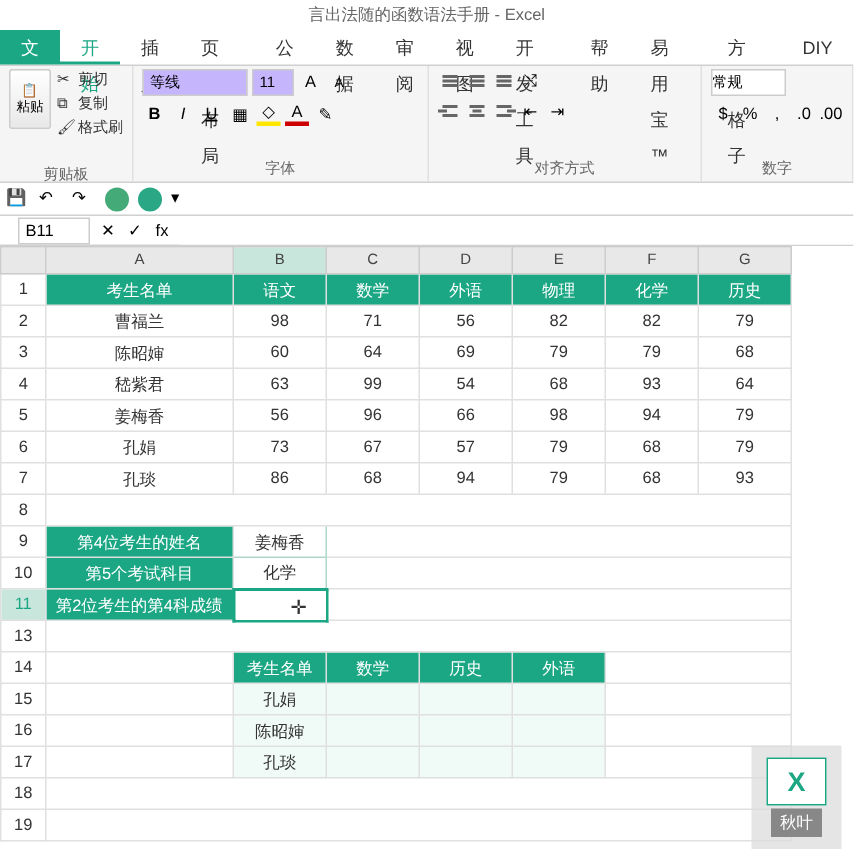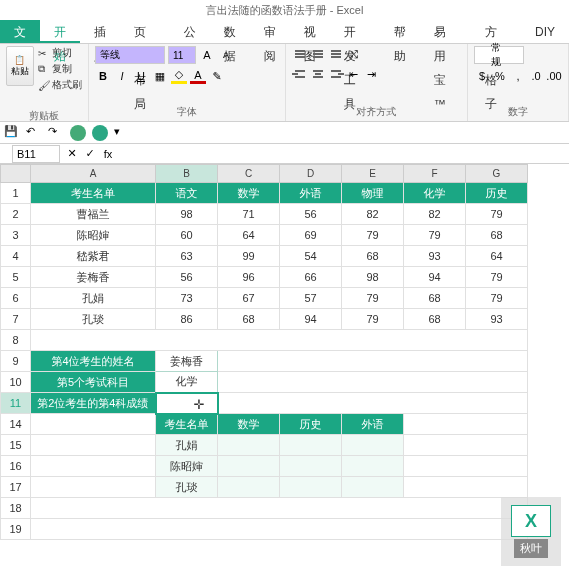--- a/index.html
+++ b/index.html
@@ -31,21 +31,21 @@
 .btn-sm { width: 16px; height: 16px; border: none; background: transparent; font-size: 11px; cursor: pointer; display: inline-flex; align-items: center; justify-content: center; }
 
 .align-col { display: flex; flex-direction: column; gap: 4px; }
 .align-row { display: flex; gap: 2px; align-items: center; }
 .align-btn { width: 16px; height: 14px; display: flex; flex-direction: column; gap: 1px; justify-content: center; align-items: center; }
 .align-btn span { width: 10px; height: 2px; background: #666; }
 .align-btn.l span:nth-child(2) { width: 6px; align-self: flex-start; }
 .align-btn.c span:nth-child(2) { width: 6px; }
 .align-btn.r span:nth-child(2) { width: 6px; align-self: flex-end; }
 
-.num-sel { border: 1px solid #ccc; background: #fff; height: 18px; width: 50px; padding: 0 16px; font-size: 10px; display: flex; align-items: center; }
+.num-sel { border: 1px solid #ccc; background: #fff; height: 18px; width: 50px; padding: 0 0; font-size: 10px; display: flex; align-items: center; }
 
 
 .qat { display: flex; height: 22px; background: #fff; border-bottom: 1px solid #d0d0d0; align-items: center; padding: 0 4px; gap: 6px; }
 .qat-btn { width: 16px; height: 16px; }
 .circle { border-radius: 50%; }
 
 
 .formula-bar { display: flex; height: 20px; border-bottom: 1px solid #d0d0d0; align-items: center; }
 .namebox { width: 48px; border: 1px solid #ccc; height: 18px; padding: 0 4px; font-size: 11px; display: flex; align-items: center; margin-left: 12px; }
 .fx-btns { display: flex; gap: 2px; padding: 0 4px; }
@@ -328,20 +328,24 @@
           <td class="side-cell">化学</td>
           <td colspan="5"></td>
         </tr>
   <tr>
           <td class="rowhdr sel">11</td>
           <td class="side-thead">第2位考生的第4科成绩</td>
           <td class="sel-cell"><span></span><span class="cursor-cross">✛</span></td>
           <td colspan="5"></td>
         </tr>
   <tr>
+          <td class="rowhdr">13</td>
+          <td colspan="7"></td>
+        </tr>
+  <tr>
           <td class="rowhdr">14</td>
           <td></td>
           <td class="footer-thead">考生名单</td>
           <td class="footer-thead">数学</td>
           <td class="footer-thead">历史</td>
           <td class="footer-thead">外语</td>
           <td colspan="2"></td>
         </tr>
   <tr>
           <td class="rowhdr">15</td>

